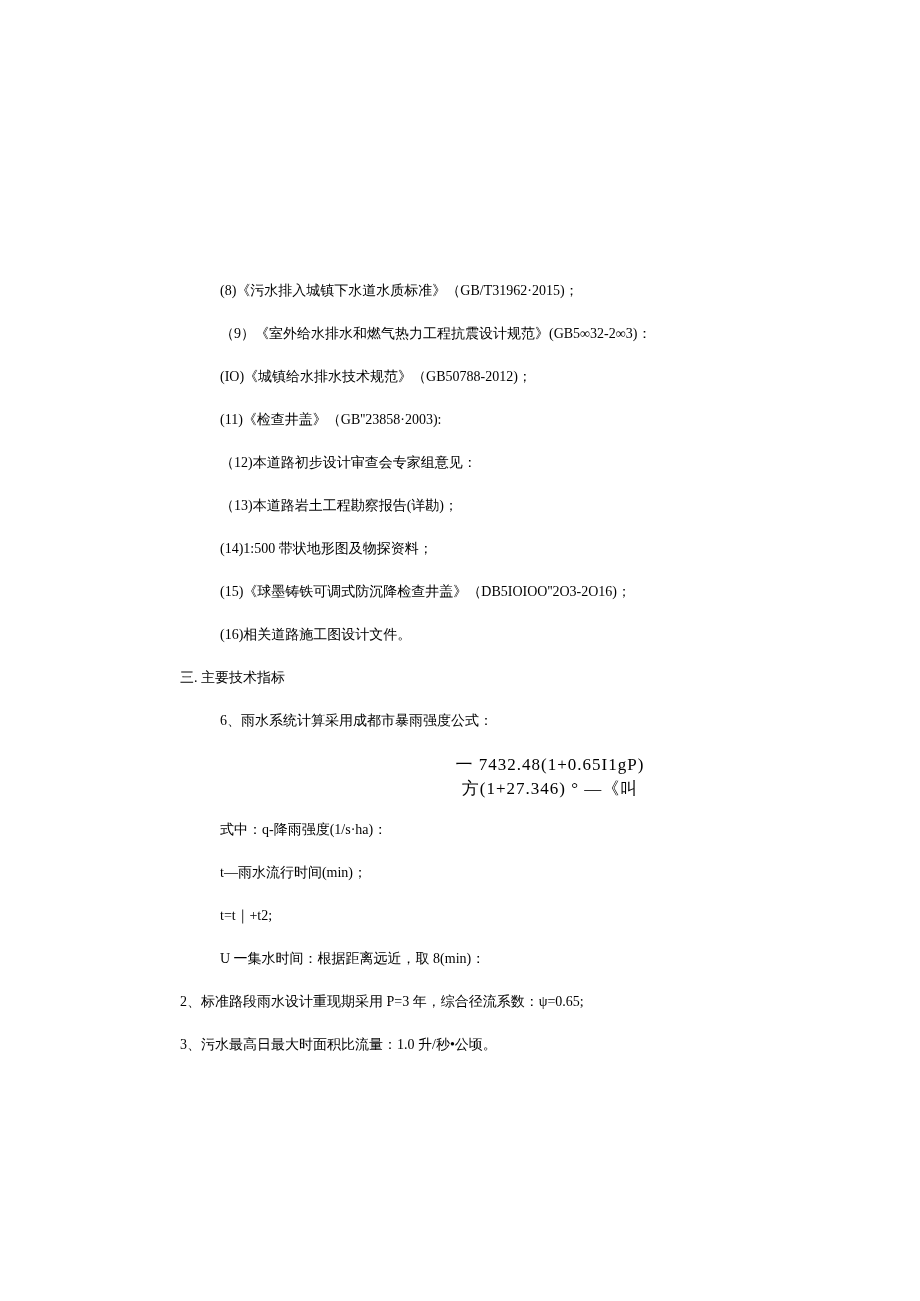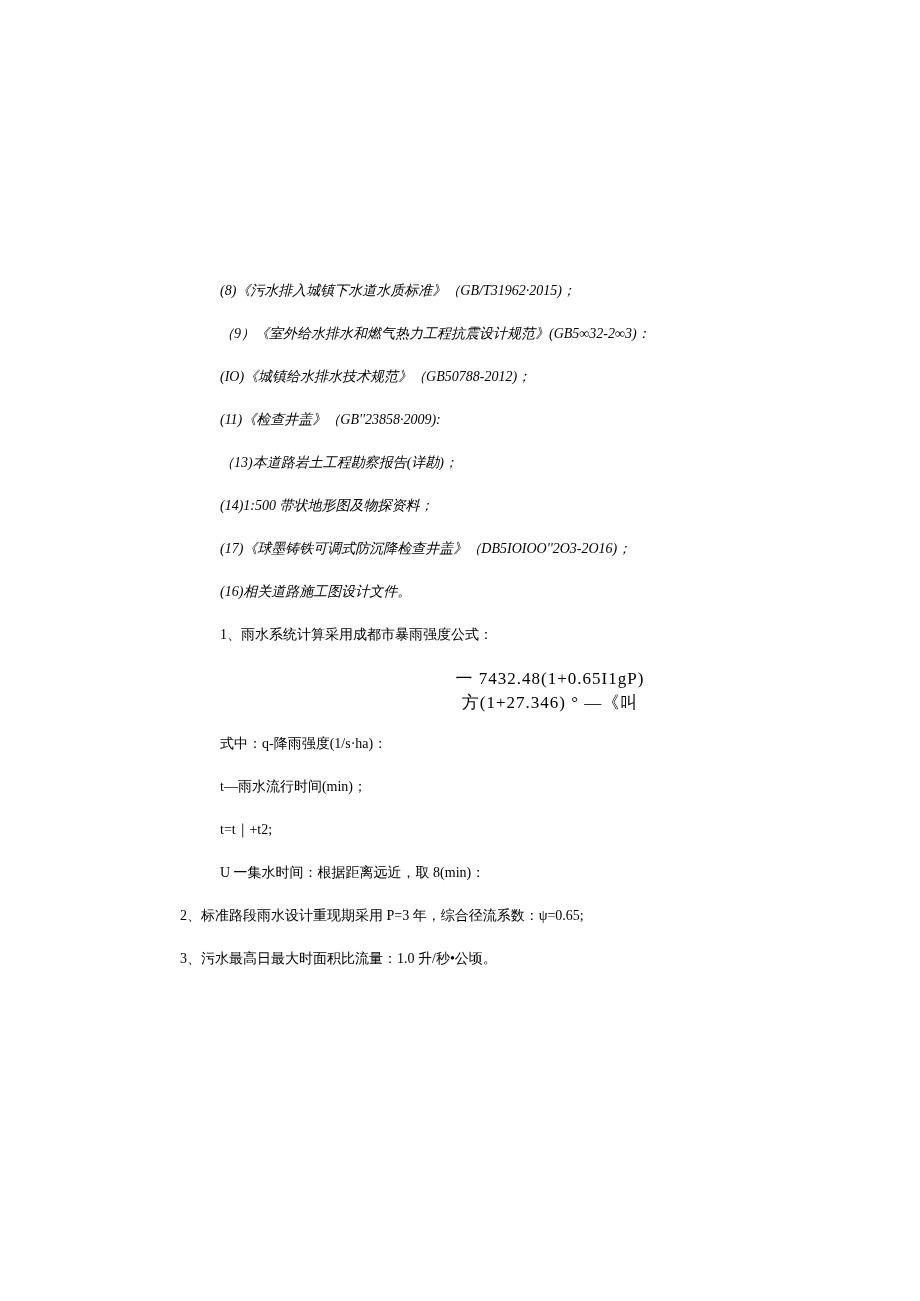--- a/index.html
+++ b/index.html
@@ -13,21 +13,20 @@
   }
   .page {
     width: 920px;
     min-height: 1301px;
     box-sizing: border-box;
     padding: 280px 180px 200px 180px;
   }
   .item-line {
     margin-left: 40px;
     margin-bottom: 22px;
-    font-style: italic;
   }
   .section-heading {
     margin-bottom: 22px;
     margin-top: 8px;
   }
   .sub-item {
     margin-left: 40px;
     margin-bottom: 22px;
   }
   .formula-block {
@@ -46,28 +45,30 @@
   }
 </style>
 </head>
 <body>
 
 <div class="page">
 
   <div class="item-line">(8)《污水排入城镇下水道水质标准》（GB/T31962·2015)；</div>
   <div class="item-line">（9）《室外给水排水和燃气热力工程抗震设计规范》(GB5∞32-2∞3)：</div>
   <div class="item-line">(IO)《城镇给水排水技术规范》（GB50788-2012)；</div>
-  <div class="item-line">(11)《检查井盖》（GB''23858·2009):</div>
+  <div class="item-line">(11)《检查井盖》（GB''23858·2003):</div>
+  <div class="item-line">（12)本道路初步设计审查会专家组意见：</div>
   <div class="item-line">（13)本道路岩土工程勘察报告(详勘)；</div>
   <div class="item-line">(14)1:500 带状地形图及物探资料；</div>
-  <div class="item-line">(17)《球墨铸铁可调式防沉降检查井盖》（DB5IOIOO''2O3-2O16)；</div>
+  <div class="item-line">(15)《球墨铸铁可调式防沉降检查井盖》（DB5IOIOO''2O3-2O16)；</div>
   <div class="item-line">(16)相关道路施工图设计文件。</div>
 
+  <div class="section-heading">三. 主要技术指标</div>
 
-  <div class="sub-item">1、雨水系统计算采用成都市暴雨强度公式：</div>
+  <div class="sub-item">6、雨水系统计算采用成都市暴雨强度公式：</div>
 
   <div class="formula-block">
     <div class="formula-line">一 7432.48(1+0.65I1gP)</div>
     <div class="formula-line">方(1+27.346) ° —《叫</div>
   </div>
 
   <div class="sub-item">式中：q-降雨强度(1/s·ha)：</div>
   <div class="sub-item">t—雨水流行时间(min)；</div>
   <div class="sub-item">t=t｜+t2;</div>
   <div class="sub-item">U 一集水时间：根据距离远近，取 8(min)：</div>

